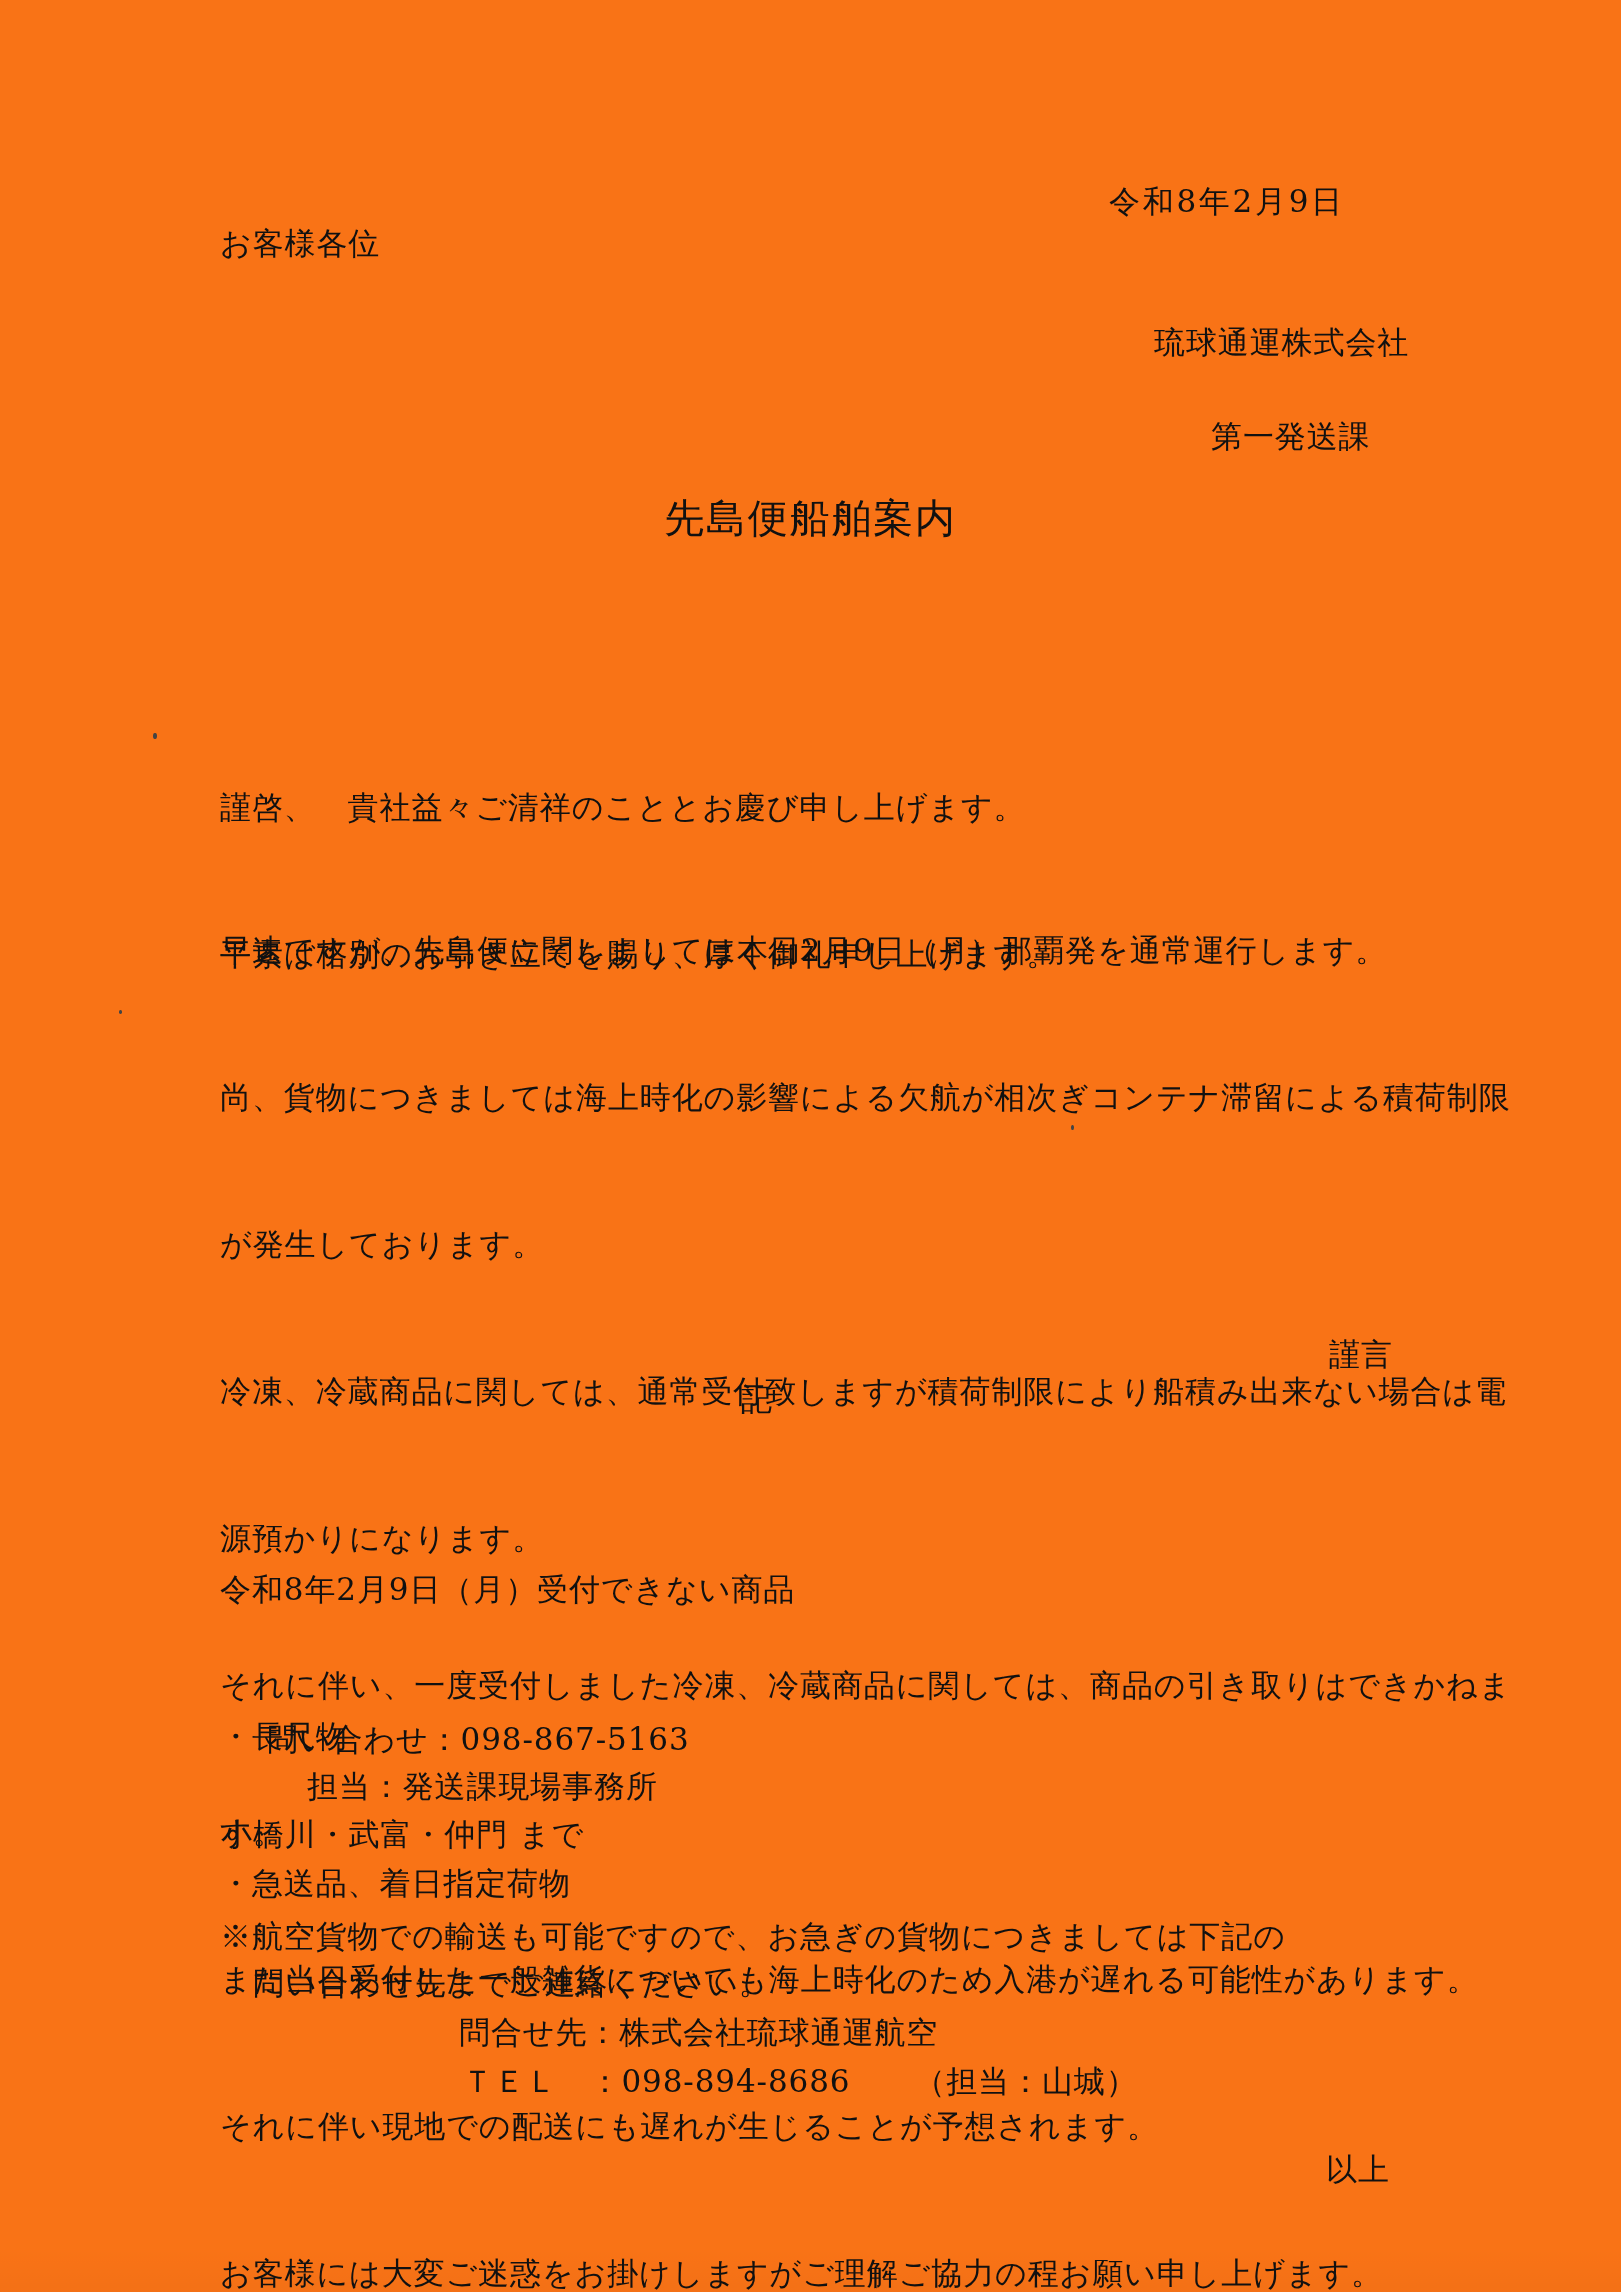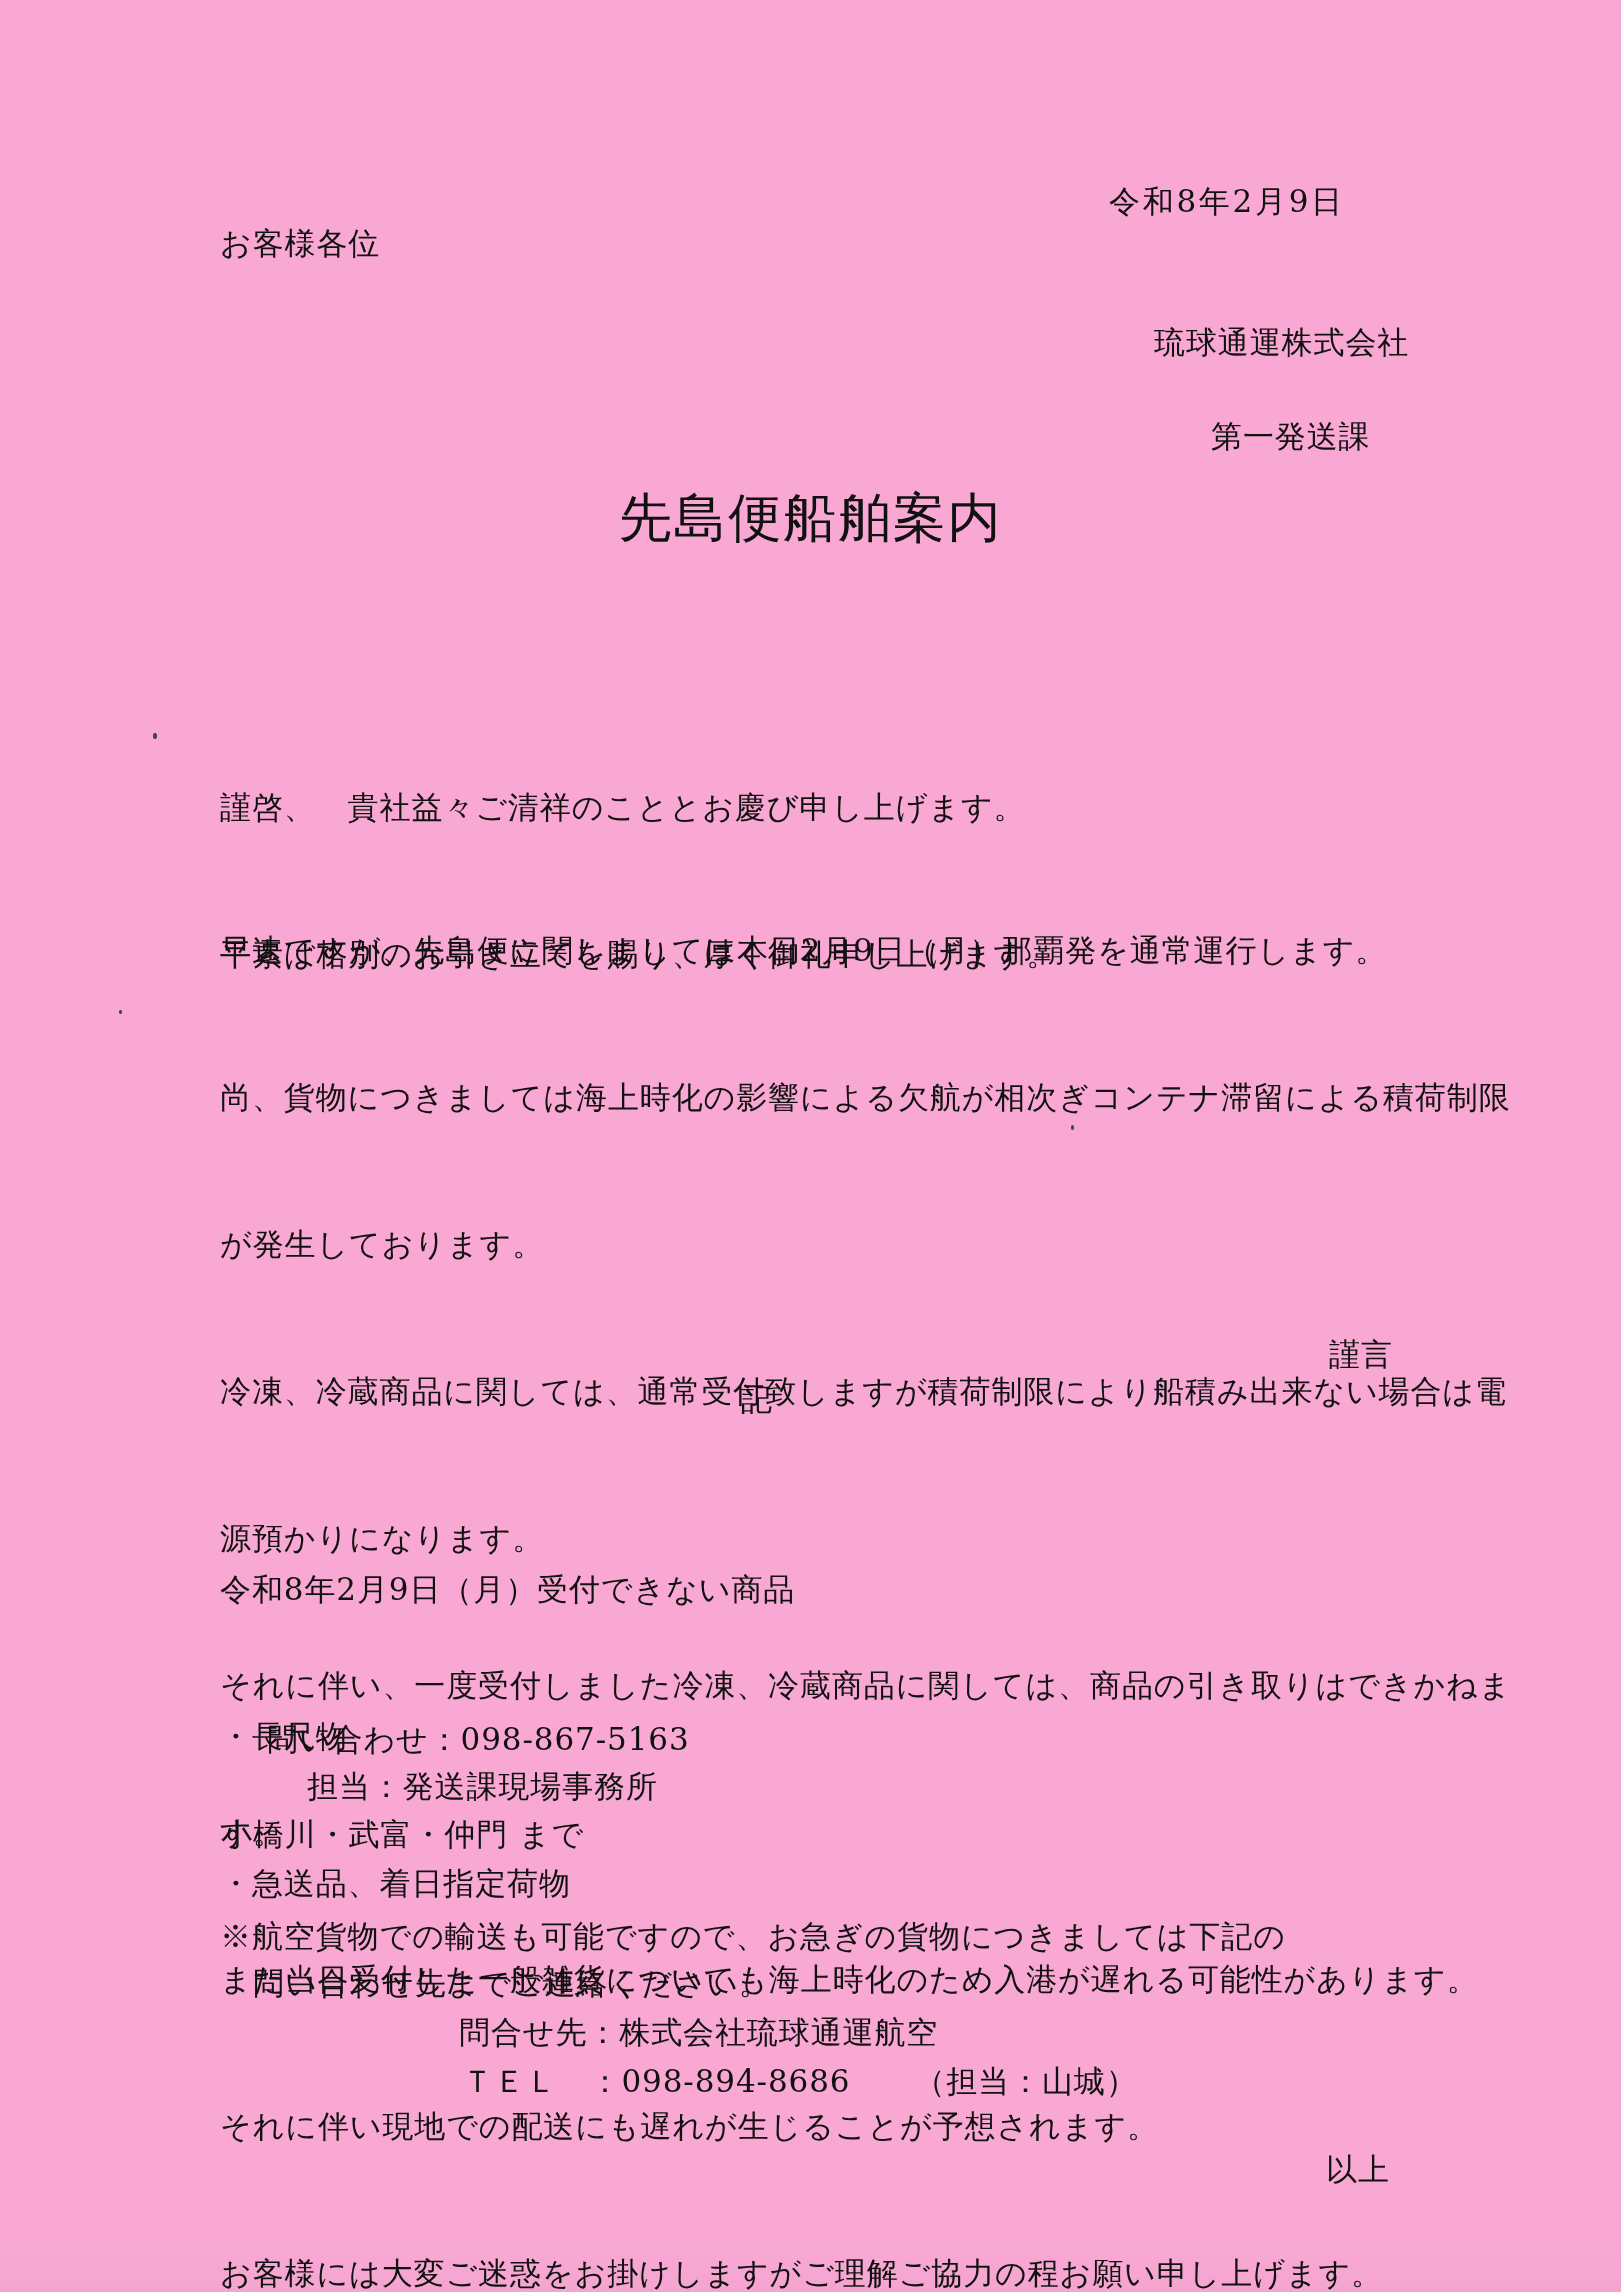--- a/index.html
+++ b/index.html
@@ -4,21 +4,21 @@
 <style>
   html, body {
     margin: 0;
     padding: 0;
     background: #ffffff;
   }
   .page {
     position: relative;
     width: 1621px;
     height: 2293px;
-    background: #f9a8d4;
+    background: #f97316;
     font-family: "DejaVu Serif", "Liberation Serif", serif;
     color: #111111;
     overflow: hidden;
   }
   .line {
     position: absolute;
     font-size: 31px;
     line-height: 49px;
     white-space: pre;
     letter-spacing: 0.9px;
@@ -29,21 +29,21 @@
     line-height: 49px;
     white-space: pre;
     letter-spacing: 0.9px;
   }
   .block div { height: 49px; }
   .doc-title {
     position: absolute;
     left: 0;
     width: 100%;
     text-align: center;
-    font-size: 53px;
+    font-size: 40px;
     line-height: 54px;
     letter-spacing: 1.8px;
   }
   .date-line { letter-spacing: 2.7px; }
   .artifact {
     position: absolute;
     background: #444444;
     border-radius: 50%;
   }
   .scan-shadow {

